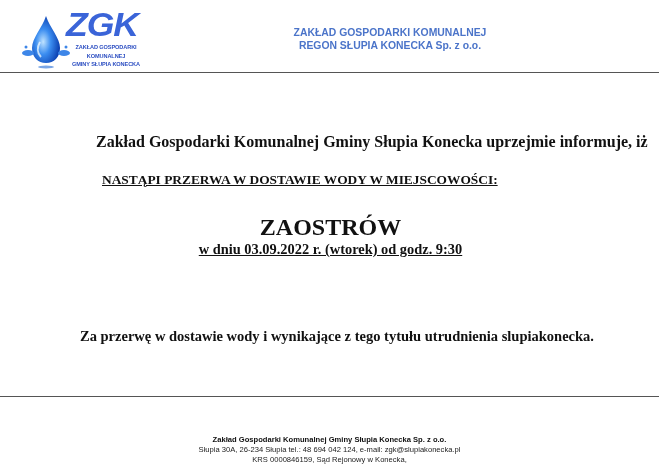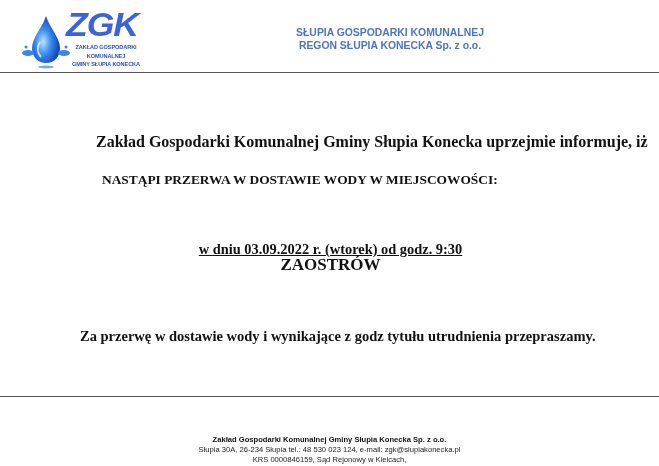--- a/index.html
+++ b/index.html
@@ -100,26 +100,26 @@
       width: auto;
       text-align: left;
       font-size: 16px;
     }
     .notice {
       top: 172px;
       left: 102px;
       width: auto;
       text-align: center;
       font-size: 13.4px;
+      text-decoration: underline;
     }
     .place {
       top: 214px;
-      font-size: 17px;
+      font-size: 24px;
       left: 1px;
-      margin-top: 41px;
     }
     .date {
       top: 241px;
       font-size: 14.4px;
       text-decoration: underline;
       left: 1px;
     }
     .apology {
       top: 328px;
       left: 80px;
@@ -167,32 +167,32 @@
       <ellipse cx="26" cy="53" rx="8" ry="1.5" fill="#7aa6e6"></ellipse>
     </svg>
     <div class="logo-zgk">ZGK</div>
     <div class="logo-sub">
       <div>ZAKŁAD GOSPODARKI</div>
       <div>KOMUNALNEJ</div>
       <div>GMINY SŁUPIA KONECKA</div>
     </div>
   </div>
   <div class="header-company">
-    <div>SŁUPIA GOSPODARKI KOMUNALNEJ</div>
+    <div>ZAKŁAD GOSPODARKI KOMUNALNEJ</div>
     <div>REGON SŁUPIA KONECKA Sp. z o.o.</div>
   </div>
 </div>
 
 <div class="rule top"></div>
 
 <div class="line intro">Zakład Gospodarki Komunalnej Gminy Słupia Konecka uprzejmie informuje, iż</div>
 <div class="line notice">NASTĄPI PRZERWA W DOSTAWIE WODY W MIEJSCOWOŚCI:</div>
 <div class="line place">ZAOSTRÓW</div>
 <div class="line date">w dniu 03.09.2022 r. (wtorek) od godz. 9:30</div>
-<div class="line apology">Za przerwę w dostawie wody i wynikające z godz tytułu utrudnienia przepraszamy.</div>
+<div class="line apology">Za przerwę w dostawie wody i wynikające z tego tytułu utrudnienia slupiakonecka.</div>
 
 <div class="rule bottom"></div>
 
 <div class="footer">
   <div class="footer-name">Zakład Gospodarki Komunalnej Gminy Słupia Konecka Sp. z o.o.</div>
-  <div>Słupia 30A, 26-234 Słupia tel.: 48 530 023 124, e-mail: zgk@slupiakonecka.pl</div>
-  <div>KRS 0000846159, Sąd Rejonowy w Kielcach,</div>
+  <div>Słupia 30A, 26-234 Słupia tel.: 48 694 042 124, e-mail: zgk@slupiakonecka.pl</div>
+  <div>KRS 0000846159, Sąd Rejonowy w Konecka,</div>
 </div>
 
 </body></html>

